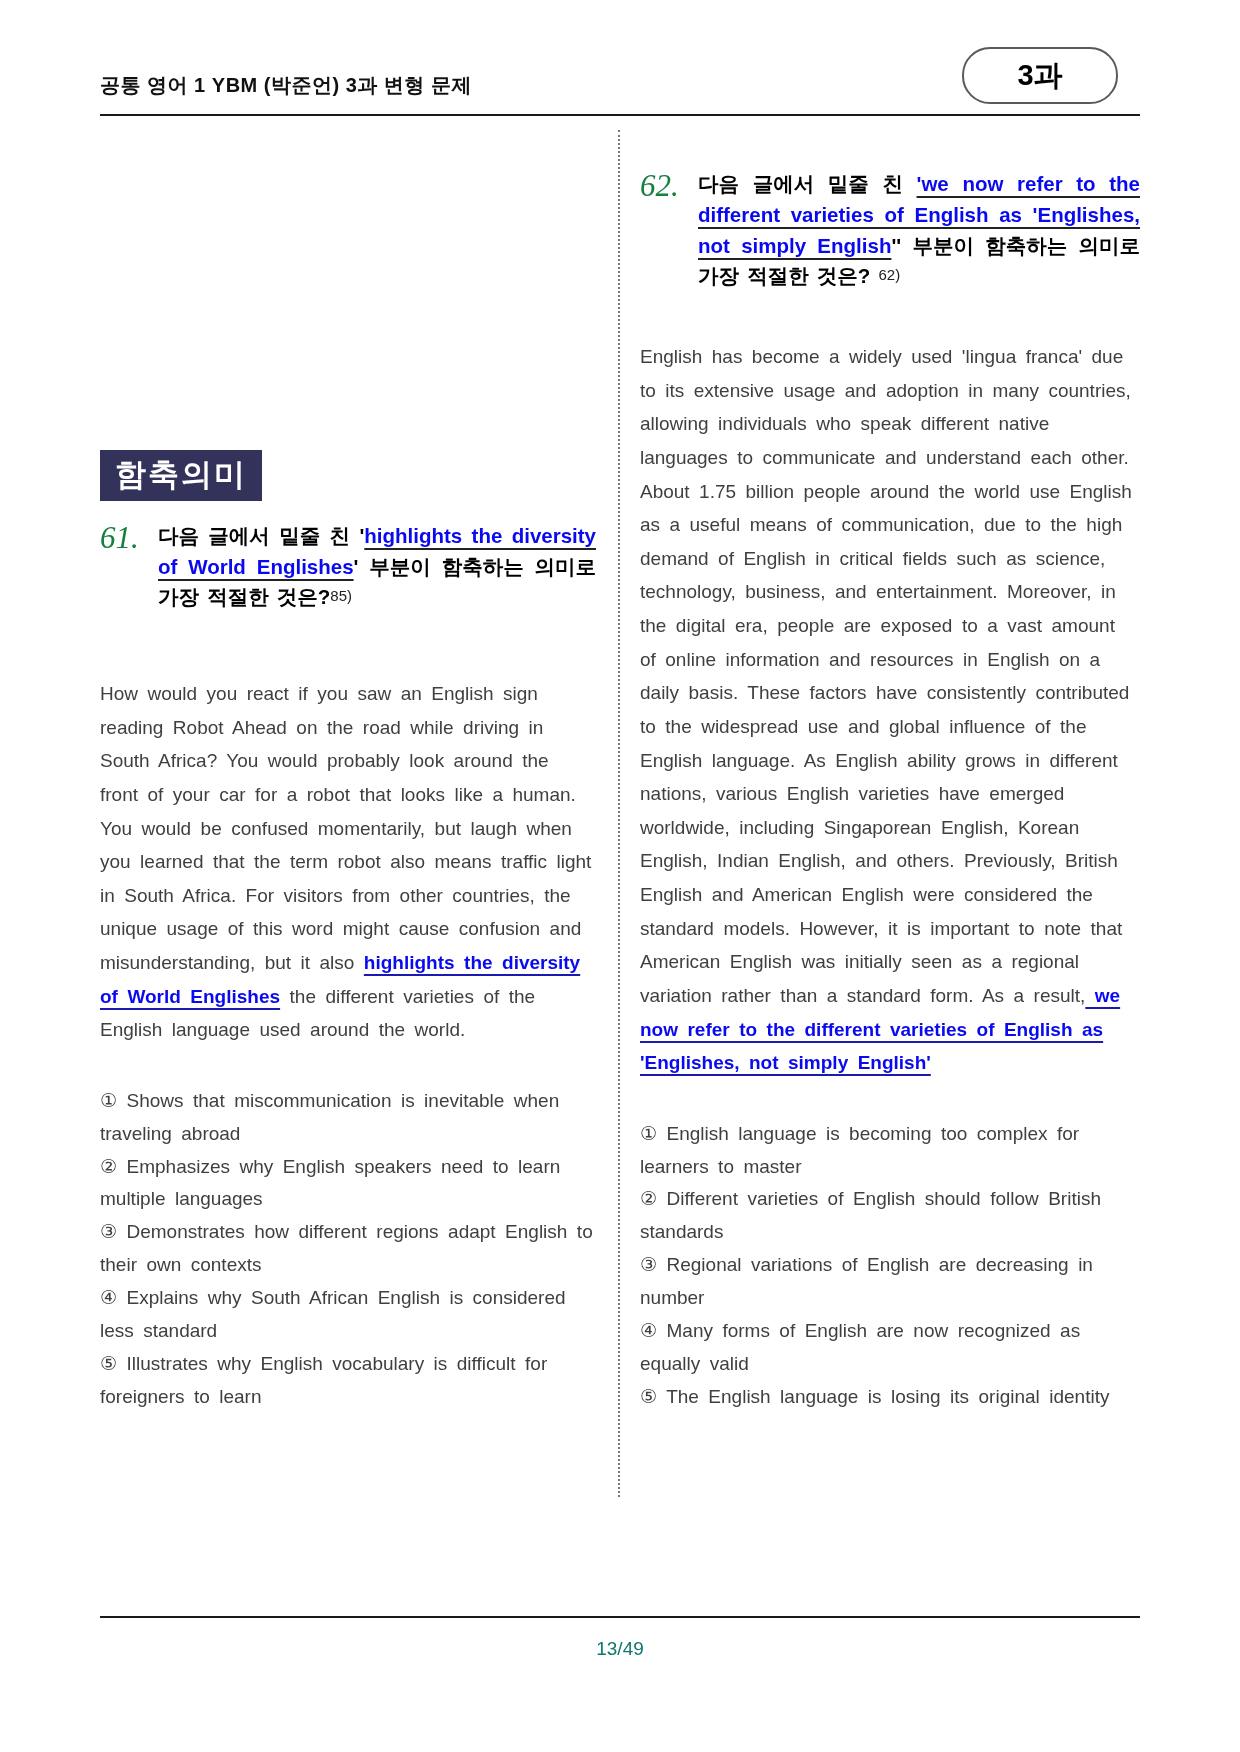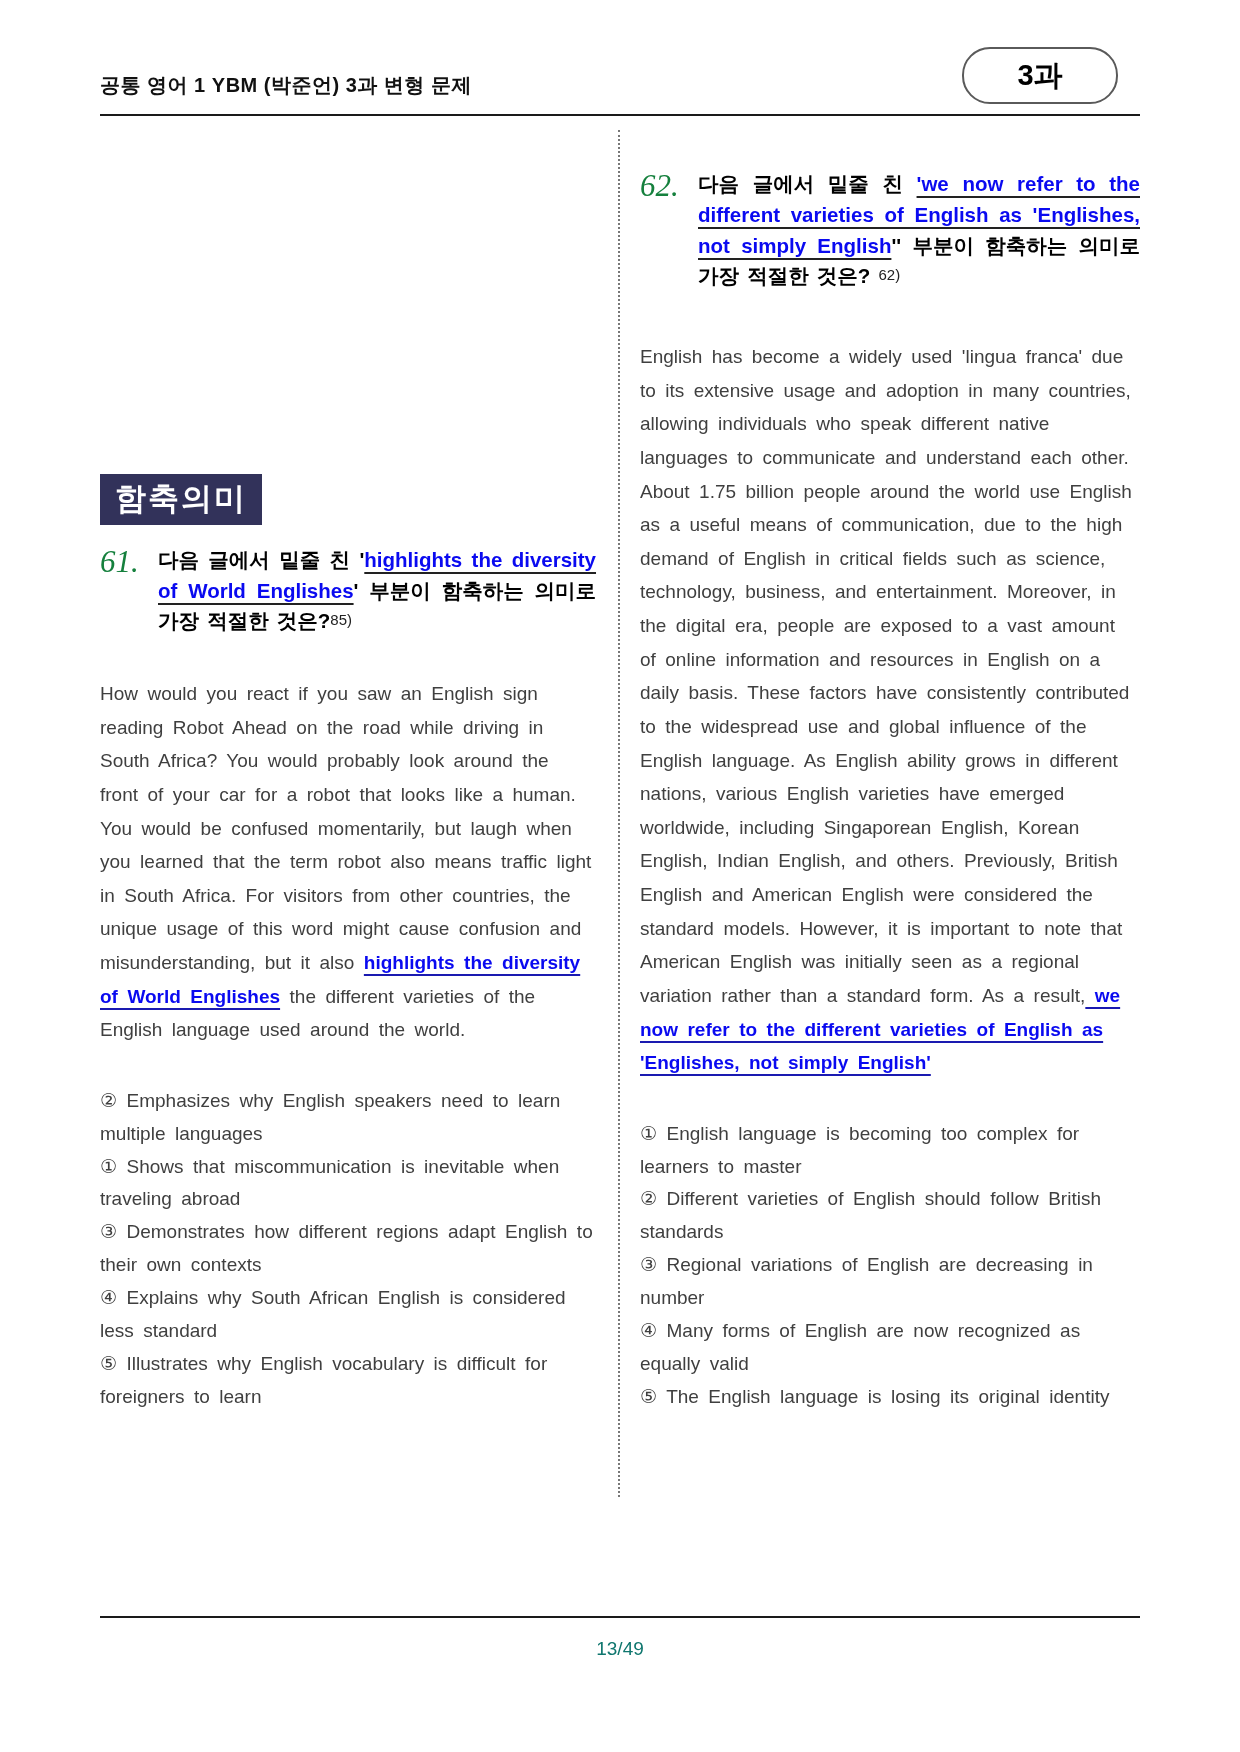--- a/index.html
+++ b/index.html
@@ -71,21 +71,21 @@
     line-height:1.0;padding-top:1px;
   }
   .qtitle{
     flex:1;
     font-size:20.5px;font-weight:bold;color:#000;
     line-height:1.5;text-align:justify;
     word-spacing:0.12em;
   }
   
   .passage{
-    margin-top:40px;
+    margin-top:64px;
     font-size:19px;color:#3f3f3f;
     line-height:1.77;
     word-spacing:0.22em;
     text-align:left;
   }
   .q62-passage{margin-top:48px;}
   
   .options{
     margin-top:38px;
     font-size:19px;color:#3f3f3f;
@@ -135,22 +135,22 @@
       </div>
 
       <div class="question q61-block">
         <div class="qnum">61.</div>
         <div class="qtitle"><span class="seg-k">다음 글에서 밑줄 친 '</span><span class="seg-link">highlights the diversity of World Englishes</span><span class="seg-k">' 부분이 함축하는 의미로 가장 적절한 것은?</span><span class="seg-ref">85)</span></div>
       </div>
 
       <div class="passage"><span class="seg-n">How would you react if you saw an English sign reading Robot Ahead on the road while driving in South Africa? You would probably look around the front of your car for a robot that looks like a human. You would be confused momentarily, but laugh when you learned that the term robot also means traffic light in South Africa. For visitors from other countries, the unique usage of this word might cause confusion and misunderstanding, but it also </span><span class="seg-blink">highlights the diversity of World Englishes</span><span class="seg-n"> the different varieties of the English language used around the world.</span></div>
 
       <div class="options">
+          <div class="option">① Shows that miscommunication is inevitable when traveling abroad</div>
           <div class="option">② Emphasizes why English speakers need to learn multiple languages</div>
-          <div class="option">① Shows that miscommunication is inevitable when traveling abroad</div>
           <div class="option">③ Demonstrates how different regions adapt English to their own contexts</div>
           <div class="option">④ Explains why South African English is considered less standard</div>
           <div class="option">⑤ Illustrates why English vocabulary is difficult for foreigners to learn</div>
         </div>
 
     </div>
 
     <div class="col-gap"></div>
 
     <div class="col-right">

